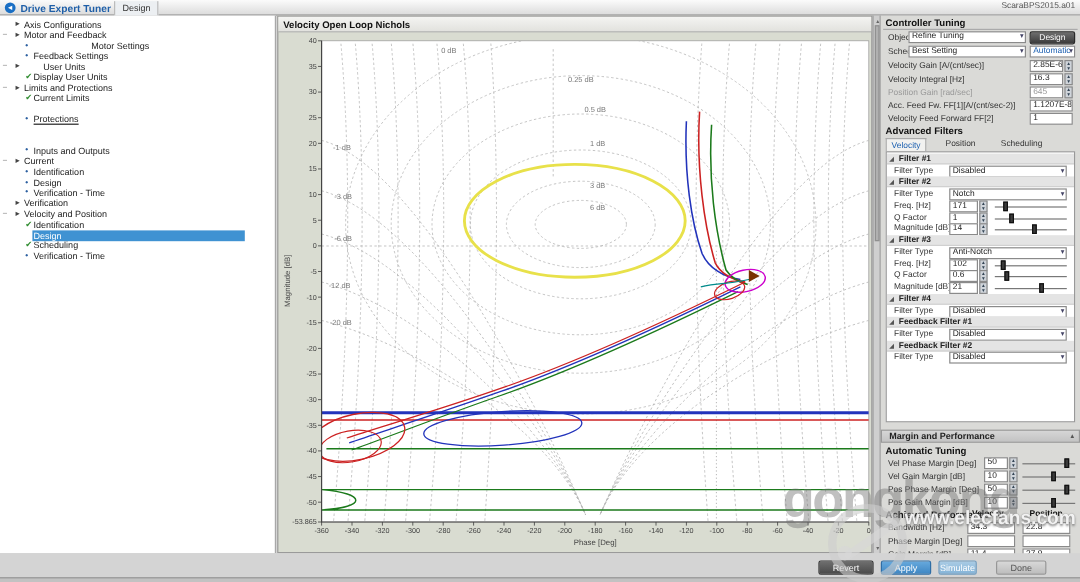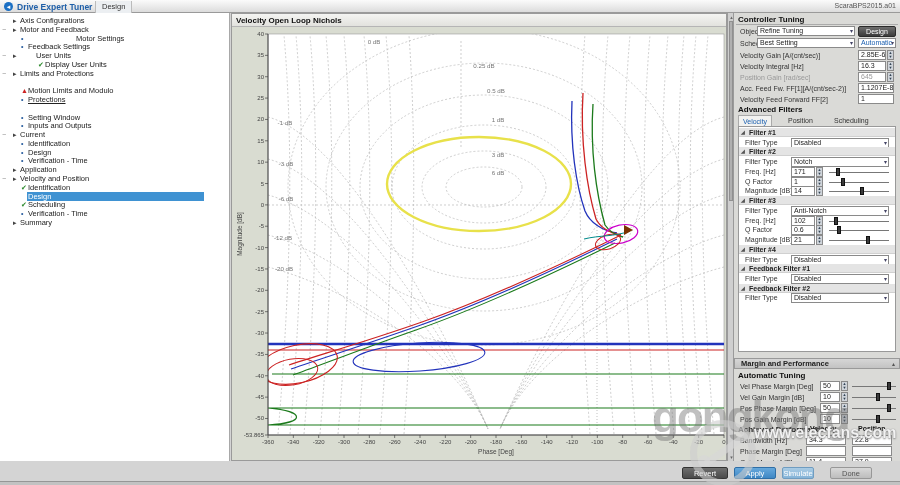--- a/index.html
+++ b/index.html
@@ -98,40 +98,36 @@
     </div>
     <div class="tree-row" style="top: 29.34px;">
       <span class="t-ic bullet" style="left: 21px;">•</span>
       <span class="t-lb" style="left: 28px;">Feedback Settings</span>
     </div>
     <div class="tree-row" style="top: 38.12px;">
       <span class="t-min">−</span>
       <span class="t-ic arrow" style="left: 13px;">▸</span>
       <span class="t-lb" style="left: 36px;">User Units</span>
     </div>
-    <div class="tree-row" style="top: 46.9px; margin-left: 17px;">
+    <div class="tree-row" style="top: 46.9px;">
       <span class="t-ic check" style="left: 21px;">✔</span>
       <span class="t-lb" style="left: 28px;">Display User Units</span>
     </div>
     <div class="tree-row" style="top: 55.68px;">
       <span class="t-min">−</span>
       <span class="t-ic arrow" style="left: 13px;">▸</span>
       <span class="t-lb" style="left: 20px;">Limits and Protections</span>
     </div>
-    <div class="tree-row" style="top: 73.24px;">
-      <span class="t-ic warning" style="left: 21px;">▲</span>
-      <span class="t-lb" style="left: 28px;">Motion Limits and Modulo</span>
+    <div class="tree-row" style="top: 64.46px;">
+      <span class="t-ic check" style="left: 21px;">✔</span>
+      <span class="t-lb" style="left: 28px;">Current Limits</span>
     </div>
     <div class="tree-row" style="top: 82.02px;">
       <span class="t-ic bullet" style="left: 21px;">•</span>
       <span class="t-lb" style="left: 28px; text-decoration: underline;">Protections</span>
-    </div>
-    <div class="tree-row" style="top: 99.58px;">
-      <span class="t-ic bullet" style="left: 21px;">•</span>
-      <span class="t-lb" style="left: 28px;">Setting Window</span>
     </div>
     <div class="tree-row" style="top: 108.36px;">
       <span class="t-ic bullet" style="left: 21px;">•</span>
       <span class="t-lb" style="left: 28px;">Inputs and Outputs</span>
     </div>
     <div class="tree-row" style="top: 117.14px;">
       <span class="t-min">−</span>
       <span class="t-ic arrow" style="left: 13px;">▸</span>
       <span class="t-lb" style="left: 20px;">Current</span>
     </div>
@@ -142,21 +138,21 @@
     <div class="tree-row" style="top: 134.7px;">
       <span class="t-ic bullet" style="left: 21px;">•</span>
       <span class="t-lb" style="left: 28px;">Design</span>
     </div>
     <div class="tree-row" style="top: 143.48px;">
       <span class="t-ic bullet" style="left: 21px;">•</span>
       <span class="t-lb" style="left: 28px;">Verification - Time</span>
     </div>
     <div class="tree-row" style="top: 152.26px;">
       <span class="t-ic arrow" style="left: 13px;">▸</span>
-      <span class="t-lb" style="left: 20px;">Application</span>
+      <span class="t-lb" style="left: 20px;">Verification</span>
     </div>
     <div class="tree-row" style="top: 161.04px;">
       <span class="t-min">−</span>
       <span class="t-ic arrow" style="left: 13px;">▸</span>
       <span class="t-lb" style="left: 20px;">Velocity and Position</span>
     </div>
     <div class="tree-row" style="top: 169.82px;">
       <span class="t-ic check" style="left: 21px;">✔</span>
       <span class="t-lb" style="left: 28px;">Identification</span>
     </div>
@@ -164,24 +160,20 @@
       <span class="t-ic check" style="left: 21px;">✔</span>
       <span class="t-lb" style="left: 28px;">Design</span>
     </div>
     <div class="tree-row" style="top: 187.38px;">
       <span class="t-ic check" style="left: 21px;">✔</span>
       <span class="t-lb" style="left: 28px;">Scheduling</span>
     </div>
     <div class="tree-row" style="top: 196.16px;">
       <span class="t-ic bullet" style="left: 21px;">•</span>
       <span class="t-lb" style="left: 28px;">Verification - Time</span>
-    </div>
-    <div class="tree-row" style="top: 204.94px;">
-      <span class="t-ic arrow" style="left: 13px;">▸</span>
-      <span class="t-lb" style="left: 20px;">Summary</span>
     </div>
   </div>
 <div class="navbtn" id="nav-back" style="left:96px">&lt;&lt;</div>
 <div class="navbtn" id="nav-fwd" style="left:124px">&gt;&gt;</div>
 
 <div id="chart-panel">
   <div id="chart-titlebar">
     <div id="chart-title">Velocity Open Loop Nichols</div>
   </div>
   <svg id="plot" width="494" height="433">

